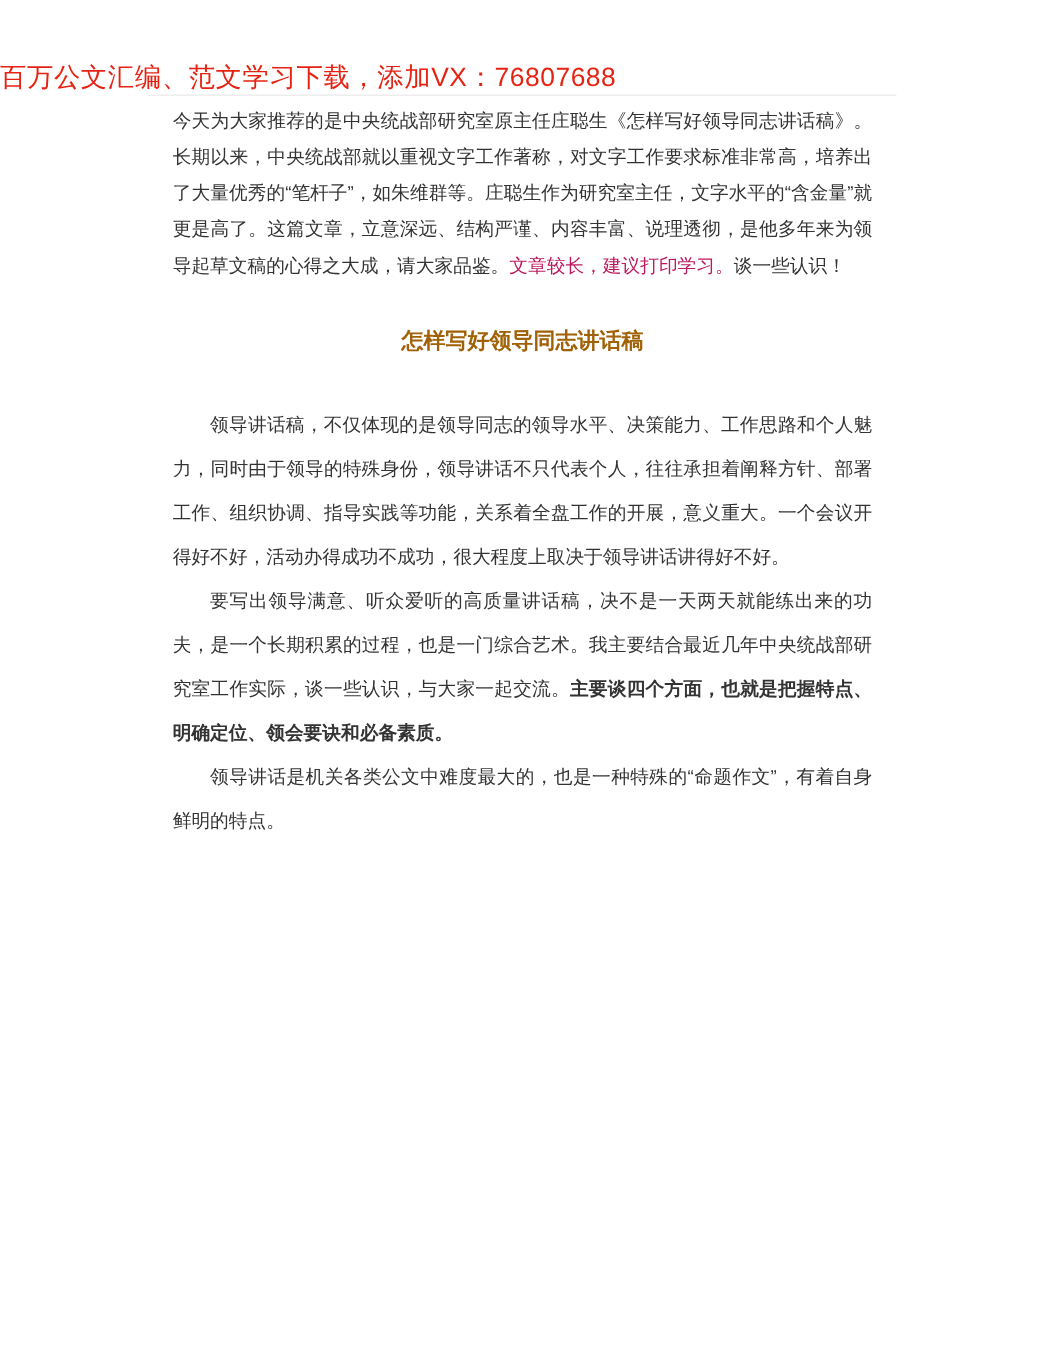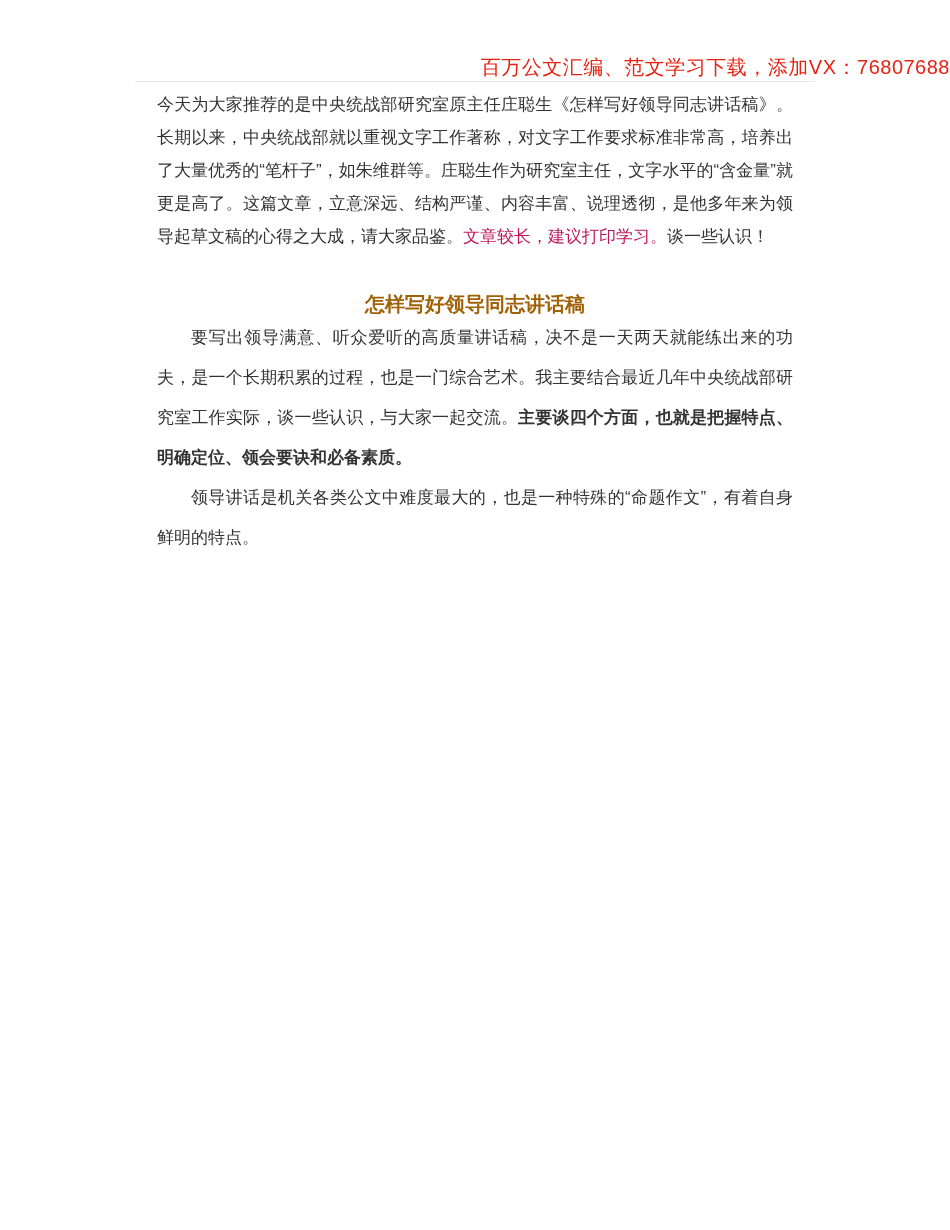--- a/index.html
+++ b/index.html
@@ -8,23 +8,23 @@
     background: #ffffff;
     font-family: "Liberation Sans", "DejaVu Sans", sans-serif;
   }
   body {
     width: 950px;
     min-height: 1230px;
     color: #333333;
   }
   .banner {
     padding-top: 54px;
-    text-align: right;
+    text-align: left;
     color: #e62313;
-    font-size: 20px;
+    font-size: 24px;
     letter-spacing: 0.5px;
   }
   .container {
     width: 680px;
     margin: 0 auto;
   }
   .inner {
     padding: 0 22px;
   }
   .article-title {
@@ -98,20 +98,21 @@
 
   <hr class="divider">
 
   <div class="inner">
 
 
     <p class="intro-para"><span>今天为大家推荐的是中央统战部研究室原主任庄聪生《怎样写好领导同志讲话稿》。长期以来，中央统战部就以重视文字工作著称，对文字工作要求标准非常高，培养出了大量优秀的“笔杆子”，如朱维群等。庄聪生作为研究室主任，文字水平的“含金量”就更是高了。这篇文章，立意深远、结构严谨、内容丰富、说理透彻，是他多年来为领导起草文稿的心得之大成，请大家品鉴。</span><span class="red-bold">文章较长，建议打印学习。</span><span>谈一些认识！</span></p>
 
     <h2 class="center-heading">怎样写好领导同志讲话稿</h2>
 
+    <p class="body-para first">领导讲话稿，不仅体现的是领导同志的领导水平、决策能力、工作思路和个人魅力，同时由于领导的特殊身份，领导讲话不只代表个人，往往承担着阐释方针、部署工作、组织协调、指导实践等功能，关系着全盘工作的开展，意义重大。一个会议开得好不好，活动办得成功不成功，很大程度上取决于领导讲话讲得好不好。</p>
 
     <p class="body-para"><span>要写出领导满意、听众爱听的高质量讲话稿，决不是一天两天就能练出来的功夫，是一个长期积累的过程，也是一门综合艺术。我主要结合最近几年中央统战部研究室工作实际，谈一些认识，与大家一起交流。</span><span class="bold">主要谈四个方面，也就是把握特点、明确定位、领会要诀和必备素质。</span></p>
 
 
     <p class="body-para">领导讲话是机关各类公文中难度最大的，也是一种特殊的“命题作文”，有着自身鲜明的特点。</p>
 
   </div>
 </div>
 
 </body></html>

